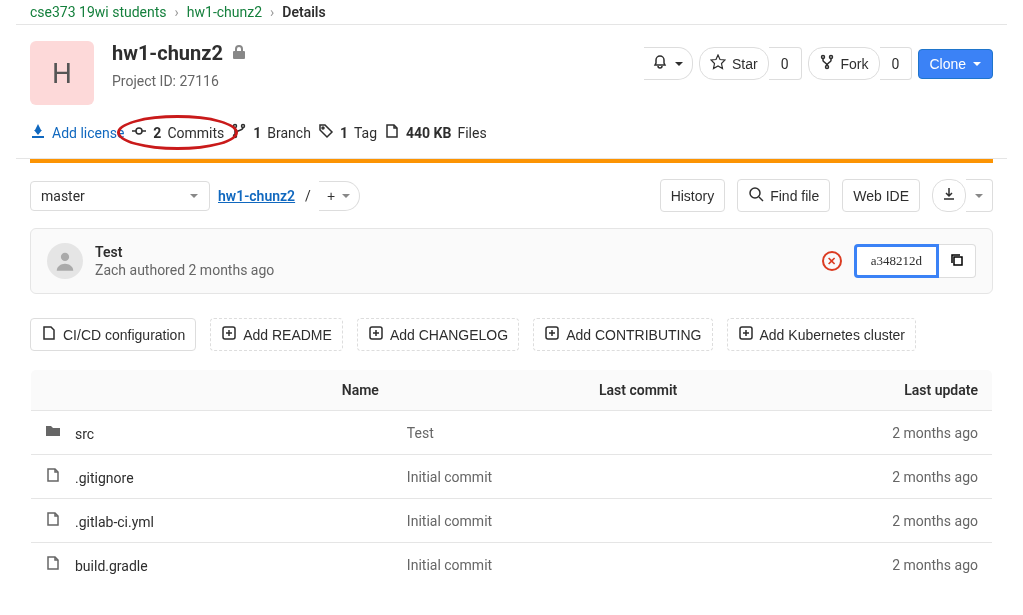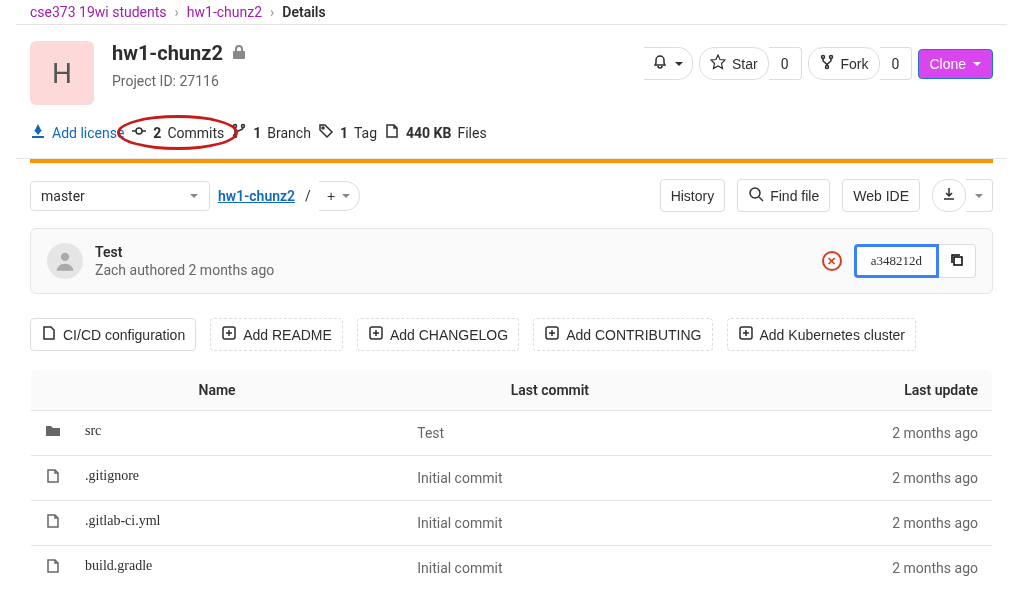--- a/index.html
+++ b/index.html
@@ -1,38 +1,38 @@
 <!DOCTYPE html>
 <html><head>
 <meta charset="utf-8">
 <style>
 * { box-sizing: border-box; margin: 0; padding: 0; }
 body { font-family: -apple-system, BlinkMacSystemFont, "Segoe UI", Roboto, sans-serif; font-size: 14px; color: #2e2e2e; background: #fff; }
 .container { width: 1023px; padding: 0 16px; }
 
 .breadcrumb { display: flex; align-items: center; gap: 8px; padding: 4px 14px; font-size: 14px; color: #666; border-bottom: 1px solid #e5e5e5; }
-.breadcrumb a { color: #a21caf; text-decoration: none; }
+.breadcrumb a { color: #15803d; text-decoration: none; }
 .breadcrumb .sep { color: #999; }
 .breadcrumb .current { color: #2e2e2e; font-weight: 600; }
 
 .project-header { display: flex; align-items: flex-start; padding: 16px 14px 8px; gap: 18px; }
 .avatar-box { width: 64px; height: 64px; background: #fdd9d9; color: #555; display: flex; align-items: center; justify-content: center; font-size: 28px; border-radius: 6px; }
 .project-title-wrap { flex: 1; }
 .project-title { display: flex; align-items: center; gap: 8px; }
 .project-title h1 { font-size: 20px; font-weight: 700; color: #2e2e2e; }
 .lock-icon { color: #888; }
 .project-id { color: #666; margin-top: 8px; }
 .header-actions { display: flex; gap: 6px; align-items: center; padding-top: 6px; }
 
 .btn { display: inline-flex; align-items: center; gap: 6px; padding: 6px 10px; border: 1px solid #ddd; border-radius: 4px; background: #fff; font-size: 14px; color: #2e2e2e; cursor: pointer; white-space: nowrap; }
 .btn-group { display: inline-flex; }
 .btn-group .btn:first-child { border-top-right-radius: 0; border-bottom-right-radius: 0; border-radius: 15px; }
 .btn-group .btn:last-child { border-top-left-radius: 0; border-bottom-left-radius: 0; border-left: none; }
 .btn-group .count { padding: 6px 12px; }
-.btn-primary { background: #d946ef; color: #fff; border-color: #1f75cb; text-align: center; }
+.btn-primary { background: #3b82f6; color: #fff; border-color: #1f75cb; text-align: center; }
 .btn-dashed { border-style: dashed; }
 
 .project-stats { display: flex; gap: 7px; padding: 10px 14px 16px; align-items: center; border-bottom: 1px solid #e5e5e5; flex-wrap: wrap; }
 .stat { display: inline-flex; align-items: center; gap: 6px; color: #2e2e2e; text-decoration: none; cursor: pointer; }
 .stat.link { color: #1068bf; }
 .stat strong { font-weight: 700; }
 .commits-circle { position: relative; }
 .commits-circle::after { content: ""; position: absolute; left: -14px; right: -14px; top: -8px; bottom: -8px; border: 3px solid #c91a1a; border-radius: 50%; pointer-events: none; }
 
 .orange-line { height: 4px; background: #fc9403; margin: 0 14px 16px; }
@@ -50,26 +50,26 @@
 .commit-info .title { font-weight: 600; }
 .commit-info .meta { color: #666; margin-top: 2px; }
 .commit-status { width: 20px; height: 20px; border: 2px solid #db3b21; border-radius: 50%; display: flex; align-items: center; justify-content: center; color: #db3b21; font-size: 11px; font-weight: bold; }
 .commit-sha-group { display: flex; }
 .sha-box { padding: 6px 14px; border: 3px solid #3b82f6; border-radius: 4px 0 0 4px; background: #fff; font-family: Liberation Serif, serif; font-size: 13px; }
 .copy-btn { padding: 6px 10px; border: 1px solid #ddd; border-left: none; border-radius: 0 4px 4px 0; background: #fff; cursor: pointer; }
 
 .action-row { display: flex; gap: 14px; padding: 0 14px 18px; flex-wrap: wrap; }
 
 .file-table { width: calc(100% - 28px); margin: 0 14px; border: 1px solid #e5e5e5; border-collapse: collapse; border-radius: 6px; overflow: hidden; }
-.file-table th { text-align: center; padding: 12px 14px; font-weight: 600; color: #2e2e2e; background: #fafafa; border-bottom: 1px solid #e5e5e5; }
+.file-table th { text-align: right; padding: 12px 14px; font-weight: 600; color: #2e2e2e; background: #fafafa; border-bottom: 1px solid #e5e5e5; }
 .file-table th:last-child { text-align: right; }
 .file-table td { padding: 12px 14px; border-bottom: 1px solid #e5e5e5; color: #666; }
 .file-table td:last-child { text-align: right; }
 .file-table td:first-child { color: #2e2e2e; }
-.file-name { display: flex; align-items: flex-start; gap: 24px; font-family: Liberation Serif, serif; }
+.file-name { display: flex; align-items: flex-end; gap: 14px; }
 .file-icon { color: #666; }
 
 .svg-icon { width: 16px; height: 16px; }
 </style>
 </head>
 <body>
 
 <div class="container">
   <div class="breadcrumb">
     <a href="#">cse373 19wi students</a>

